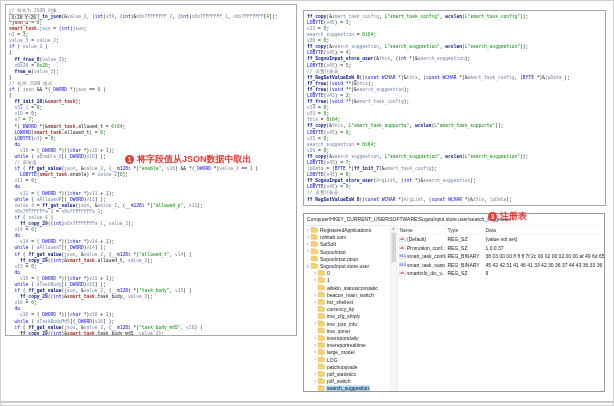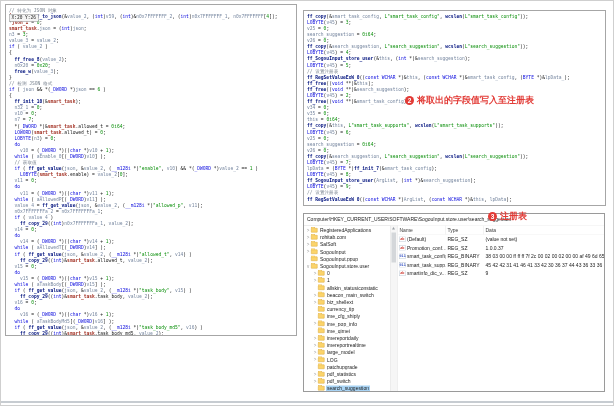--- a/index.html
+++ b/index.html
@@ -90,23 +90,23 @@
   <div class="codebox" id="leftcode">
     <div class="codeinner"><div class="cl"><span class="c">// 转化为 JSON 对象</span></div><div class="cl"><span class="r">json_1</span> = <span class="f">ff_to_json</span>(&amp;<span class="v">value_2</span>, (<span class="k">int</span>)<span class="v">v59</span>, (<span class="k">int</span>)&amp;<span class="v">n0x7FFFFFFF_2</span>, (<span class="k">int</span>)<span class="v">n0x7FFFFFFF_1</span>, <span class="v">n0x7FFFFFFF</span>[<span class="n">4</span>]);</div><div class="cl">*<span class="r">json_1</span> = <span class="n">0</span>;</div><div class="cl"><span class="r">smart_task</span>.<span class="v">json</span> = (<span class="k">int</span>)<span class="v">json</span>;</div><div class="cl"><span class="v">n3</span> = <span class="n">3</span>;</div><div class="cl"><span class="v">value_3</span> = <span class="v">value_2</span>;</div><div class="cl"><span class="k">if</span> ( <span class="v">value_2</span> )</div><div class="cl">{</div><div class="cl">  <span class="f">ff_free_8</span>(<span class="v">value_2</span>);</div><div class="cl">  <span class="v">n0x20</span> = <span class="n">0x20</span>;</div><div class="cl">  <span class="f">free_w</span>(<span class="v">value_3</span>);</div><div class="cl">}</div><div class="cl"><span class="c">// 检测 JSON 格式</span></div><div class="cl"><span class="k">if</span> ( <span class="v">json</span> &amp;&amp; *(<span class="k">_DWORD</span> *)<span class="v">json</span> == <span class="n">6</span> )</div><div class="cl">{</div><div class="cl">  <span class="f">ff_init_10</span>(&amp;<span class="r">smart_task</span>);</div><div class="cl">  <span class="v">n32_1</span> = <span class="n">0</span>;</div><div class="cl">  <span class="v">v10</span> = <span class="n">0</span>;</div><div class="cl">  <span class="v">n7</span> = <span class="n">7</span>;</div><div class="cl">  *(<span class="k">_DWORD</span> *)&amp;<span class="r">smart_task</span>.allowed_t = <span class="n">0i64</span>;</div><div class="cl">  <span class="k">LOWORD</span>(<span class="r">smart_task</span>.allowed_t) = <span class="n">0</span>;</div><div class="cl">  <span class="k">LOBYTE</span>(<span class="v">n3</span>) = <span class="n">0</span>;</div><div class="cl">  <span class="k">do</span></div><div class="cl">    <span class="v">v10</span> = (<span class="k">_DWORD</span> *)((<span class="k">char</span> *)<span class="v">v10</span> + <span class="n">1</span>);</div><div class="cl">  <span class="k">while</span> ( <span class="v">aEnable_0</span>[(<span class="k">_DWORD</span>)<span class="v">v10</span>] );</div><div class="cl">  <span class="c">// 获取值</span></div><div class="cl">  <span class="k">if</span> ( <span class="f">ff_get_value</span>(<span class="v">json</span>, &amp;<span class="v">value_2</span>, (<span class="k">__m128i</span> *)<span class="s">"enable"</span>, <span class="v">v10</span>) &amp;&amp; *(<span class="k">_DWORD</span> *)<span class="v">value_2</span> == <span class="n">1</span> )</div><div class="cl">    <span class="k">LOBYTE</span>(<span class="r">smart_task</span>.enable) = <span class="v">value_2</span>[<span class="n">0</span>];</div><div class="cl">  <span class="v">v11</span> = <span class="n">0</span>;</div><div class="cl">  <span class="k">do</span></div><div class="cl">    <span class="v">v11</span> = (<span class="k">_DWORD</span> *)((<span class="k">char</span> *)<span class="v">v11</span> + <span class="n">1</span>);</div><div class="cl">  <span class="k">while</span> ( <span class="v">aAllowedP</span>[(<span class="k">_DWORD</span>)<span class="v">v11</span>] );</div><div class="cl">  <span class="v">value_4</span> = <span class="f">ff_get_value</span>(<span class="v">json</span>, &amp;<span class="v">value_2</span>, (<span class="k">__m128i</span> *)<span class="s">"allowed_p"</span>, <span class="v">v11</span>);</div><div class="cl">  <span class="v">n0x7FFFFFFFa_2</span> = <span class="v">n0x7FFFFFFFa_1</span>;</div><div class="cl">  <span class="k">if</span> ( <span class="v">value_4</span> )</div><div class="cl">    <span class="f">ff_copy_29</span>((<span class="k">int</span>)<span class="v">n0x7FFFFFFFa_1</span>, <span class="v">value_2</span>);</div><div class="cl">  <span class="v">v14</span> = <span class="n">0</span>;</div><div class="cl">  <span class="k">do</span></div><div class="cl">    <span class="v">v14</span> = (<span class="k">_DWORD</span> *)((<span class="k">char</span> *)<span class="v">v14</span> + <span class="n">1</span>);</div><div class="cl">  <span class="k">while</span> ( <span class="v">aAllowedT</span>[(<span class="k">_DWORD</span>)<span class="v">v14</span>] );</div><div class="cl">  <span class="k">if</span> ( <span class="f">ff_get_value</span>(<span class="v">json</span>, &amp;<span class="v">value_2</span>, (<span class="k">__m128i</span> *)<span class="s">"allowed_t"</span>, <span class="v">v14</span>) )</div><div class="cl">    <span class="f">ff_copy_29</span>((<span class="k">int</span>)&amp;<span class="r">smart_task</span>.allowed_t, <span class="v">value_2</span>);</div><div class="cl">  <span class="v">v15</span> = <span class="n">0</span>;</div><div class="cl">  <span class="k">do</span></div><div class="cl">    <span class="v">v15</span> = (<span class="k">_DWORD</span> *)((<span class="k">char</span> *)<span class="v">v15</span> + <span class="n">1</span>);</div><div class="cl">  <span class="k">while</span> ( <span class="v">aTaskBody</span>[(<span class="k">_DWORD</span>)<span class="v">v15</span>] );</div><div class="cl">  <span class="k">if</span> ( <span class="f">ff_get_value</span>(<span class="v">json</span>, &amp;<span class="v">value_2</span>, (<span class="k">__m128i</span> *)<span class="s">"task_body"</span>, <span class="v">v15</span>) )</div><div class="cl">    <span class="f">ff_copy_29</span>((<span class="k">int</span>)&amp;<span class="r">smart_task</span>.task_body, <span class="v">value_2</span>);</div><div class="cl">  <span class="v">v16</span> = <span class="n">0</span>;</div><div class="cl">  <span class="k">do</span></div><div class="cl">    <span class="v">v16</span> = (<span class="k">_DWORD</span> *)((<span class="k">char</span> *)<span class="v">v16</span> + <span class="n">1</span>);</div><div class="cl">  <span class="k">while</span> ( <span class="v">aTaskBodyMd5</span>[(<span class="k">_DWORD</span>)<span class="v">v16</span>] );</div><div class="cl">  <span class="k">if</span> ( <span class="f">ff_get_value</span>(<span class="v">json</span>, &amp;<span class="v">value_2</span>, (<span class="k">__m128i</span> *)<span class="s">"task_body_md5"</span>, <span class="v">v16</span>) )</div><div class="cl">    <span class="f">ff_copy_29</span>((<span class="k">int</span>)&amp;<span class="r">smart_task</span>.task_body_md5, <span class="v">value_2</span>);</div></div>
   </div>
 
   <div class="tooltip">X:20 Y:26</div>
 
   <div class="codebox" id="rightcode">
     <div class="codeinner"><div class="cl"><span class="f">ff_copy</span>(&amp;<span class="v">smart_task_config</span>, <span class="s">L"smart_task_config"</span>, <span class="f">wcslen</span>(<span class="s">L"smart_task_config"</span>));</div><div class="cl"><span class="k">LOBYTE</span>(<span class="v">v45</span>) = <span class="n">3</span>;</div><div class="cl"><span class="v">v25</span> = <span class="n">0</span>;</div><div class="cl"><span class="v">search_suggestion</span> = <span class="n">0i64</span>;</div><div class="cl"><span class="v">v26</span> = <span class="n">0</span>;</div><div class="cl"><span class="f">ff_copy</span>(&amp;<span class="v">search_suggestion</span>, <span class="s">L"search_suggestion"</span>, <span class="f">wcslen</span>(<span class="s">L"search_suggestion"</span>));</div><div class="cl"><span class="k">LOBYTE</span>(<span class="v">v45</span>) = <span class="n">4</span>;</div><div class="cl"><span class="f">ff_SogouInput_store_user</span>(&amp;<span class="v">this</span>, (<span class="k">int</span> *)&amp;<span class="v">search_suggestion</span>);</div><div class="cl"><span class="k">LOBYTE</span>(<span class="v">v45</span>) = <span class="n">5</span>;</div><div class="cl"><span class="c">// 设置注册表</span></div><div class="cl"><span class="f">ff_RegSetValueExW_0</span>((<span class="k">const</span> <span class="k">WCHAR</span> *)&amp;<span class="v">this</span>, (<span class="k">const</span> <span class="k">WCHAR</span> *)&amp;<span class="v">smart_task_config</span>, (<span class="k">BYTE</span> *)&amp;<span class="v">lpData_</span>);</div><div class="cl"><span class="f">ff_free</span>((<span class="k">void</span> **)&amp;<span class="v">this</span>);</div><div class="cl"><span class="f">ff_free</span>((<span class="k">void</span> **)&amp;<span class="v">search_suggestion</span>);</div><div class="cl"><span class="k">LOBYTE</span>(<span class="v">v45</span>) = <span class="n">2</span>;</div><div class="cl"><span class="f">ff_free</span>((<span class="k">void</span> **)&amp;<span class="v">smart_task_config</span>);</div><div class="cl"><span class="v">v34</span> = <span class="n">0</span>;</div><div class="cl"><span class="v">v35</span> = <span class="n">0</span>;</div><div class="cl"><span class="v">this</span> = <span class="n">0i64</span>;</div><div class="cl"><span class="f">ff_copy</span>(&amp;<span class="v">this</span>, <span class="s">L"smart_task_supports"</span>, <span class="f">wcslen</span>(<span class="s">L"smart_task_supports"</span>));</div><div class="cl"><span class="k">LOBYTE</span>(<span class="v">v45</span>) = <span class="n">6</span>;</div><div class="cl"><span class="v">v25</span> = <span class="n">0</span>;</div><div class="cl"><span class="v">search_suggestion</span> = <span class="n">0i64</span>;</div><div class="cl"><span class="v">v26</span> = <span class="n">0</span>;</div><div class="cl"><span class="f">ff_copy</span>(&amp;<span class="v">search_suggestion</span>, <span class="s">L"search_suggestion"</span>, <span class="f">wcslen</span>(<span class="s">L"search_suggestion"</span>));</div><div class="cl"><span class="k">LOBYTE</span>(<span class="v">v45</span>) = <span class="n">7</span>;</div><div class="cl"><span class="v">lpData</span> = (<span class="k">BYTE</span> *)<span class="f">ff_init_7</span>(&amp;<span class="v">smart_task_config</span>);</div><div class="cl"><span class="k">LOBYTE</span>(<span class="v">v45</span>) = <span class="n">8</span>;</div><div class="cl"><span class="f">ff_SogouInput_store_user</span>(<span class="v">ArgList</span>, (<span class="k">int</span> *)&amp;<span class="v">search_suggestion</span>);</div><div class="cl"><span class="k">LOBYTE</span>(<span class="v">v45</span>) = <span class="n">9</span>;</div><div class="cl"><span class="c">// 设置注册表</span></div><div class="cl"><span class="f">ff_RegSetValueExW_0</span>((<span class="k">const</span> <span class="k">WCHAR</span> *)<span class="v">ArgList</span>, (<span class="k">const</span> <span class="k">WCHAR</span> *)&amp;<span class="v">this</span>, <span class="v">lpData</span>);</div></div>
   </div>
 
-  <div class="annotation" id="note2">
-    <span class="badge">2</span>
-    <span>将取出的字段值写入至注册表</span>
+  <div class="annotation" id="note1">
+    <span class="badge">1</span>
+    <span>将字段值从JSON数据中取出</span>
   </div>
   <div class="annotation" id="note3">
     <span class="badge">3</span>
     <span>注册表</span>
   </div>
 
   <div id="regwin">
     <div class="reginner">
       <div class="addr">Computer\HKEY_CURRENT_USER\SOFTWARE\SogouInput.store.user\search_suggestion</div>
       <div class="regbody">

